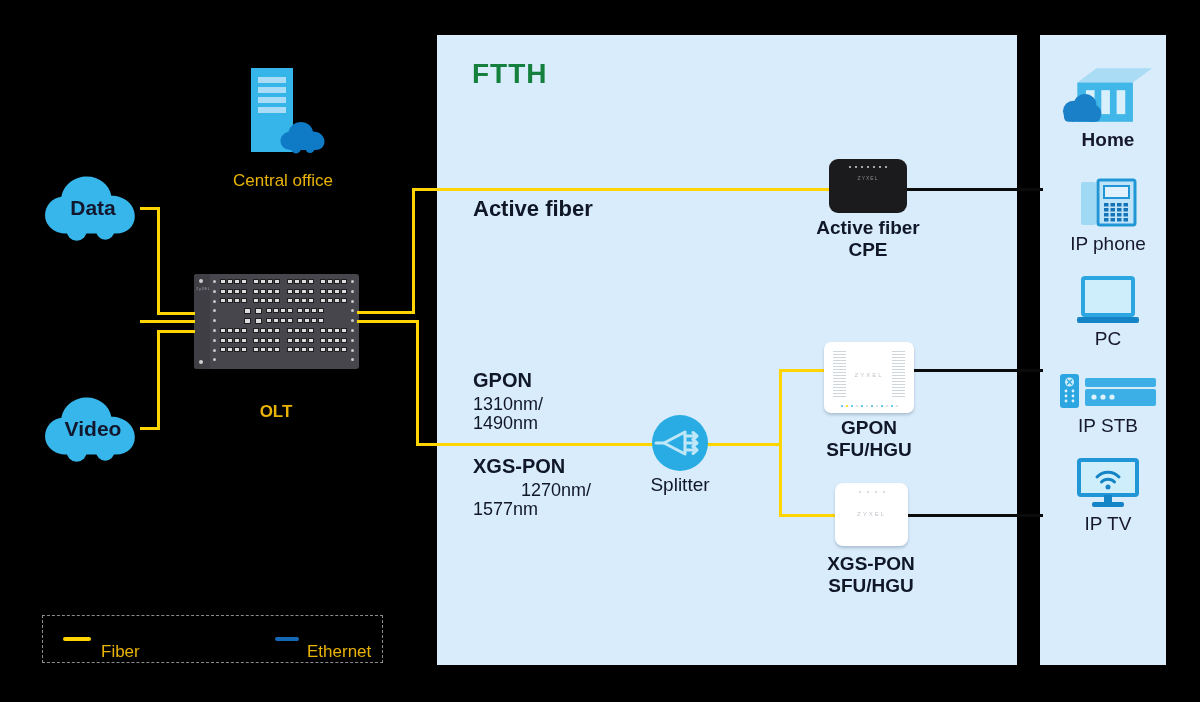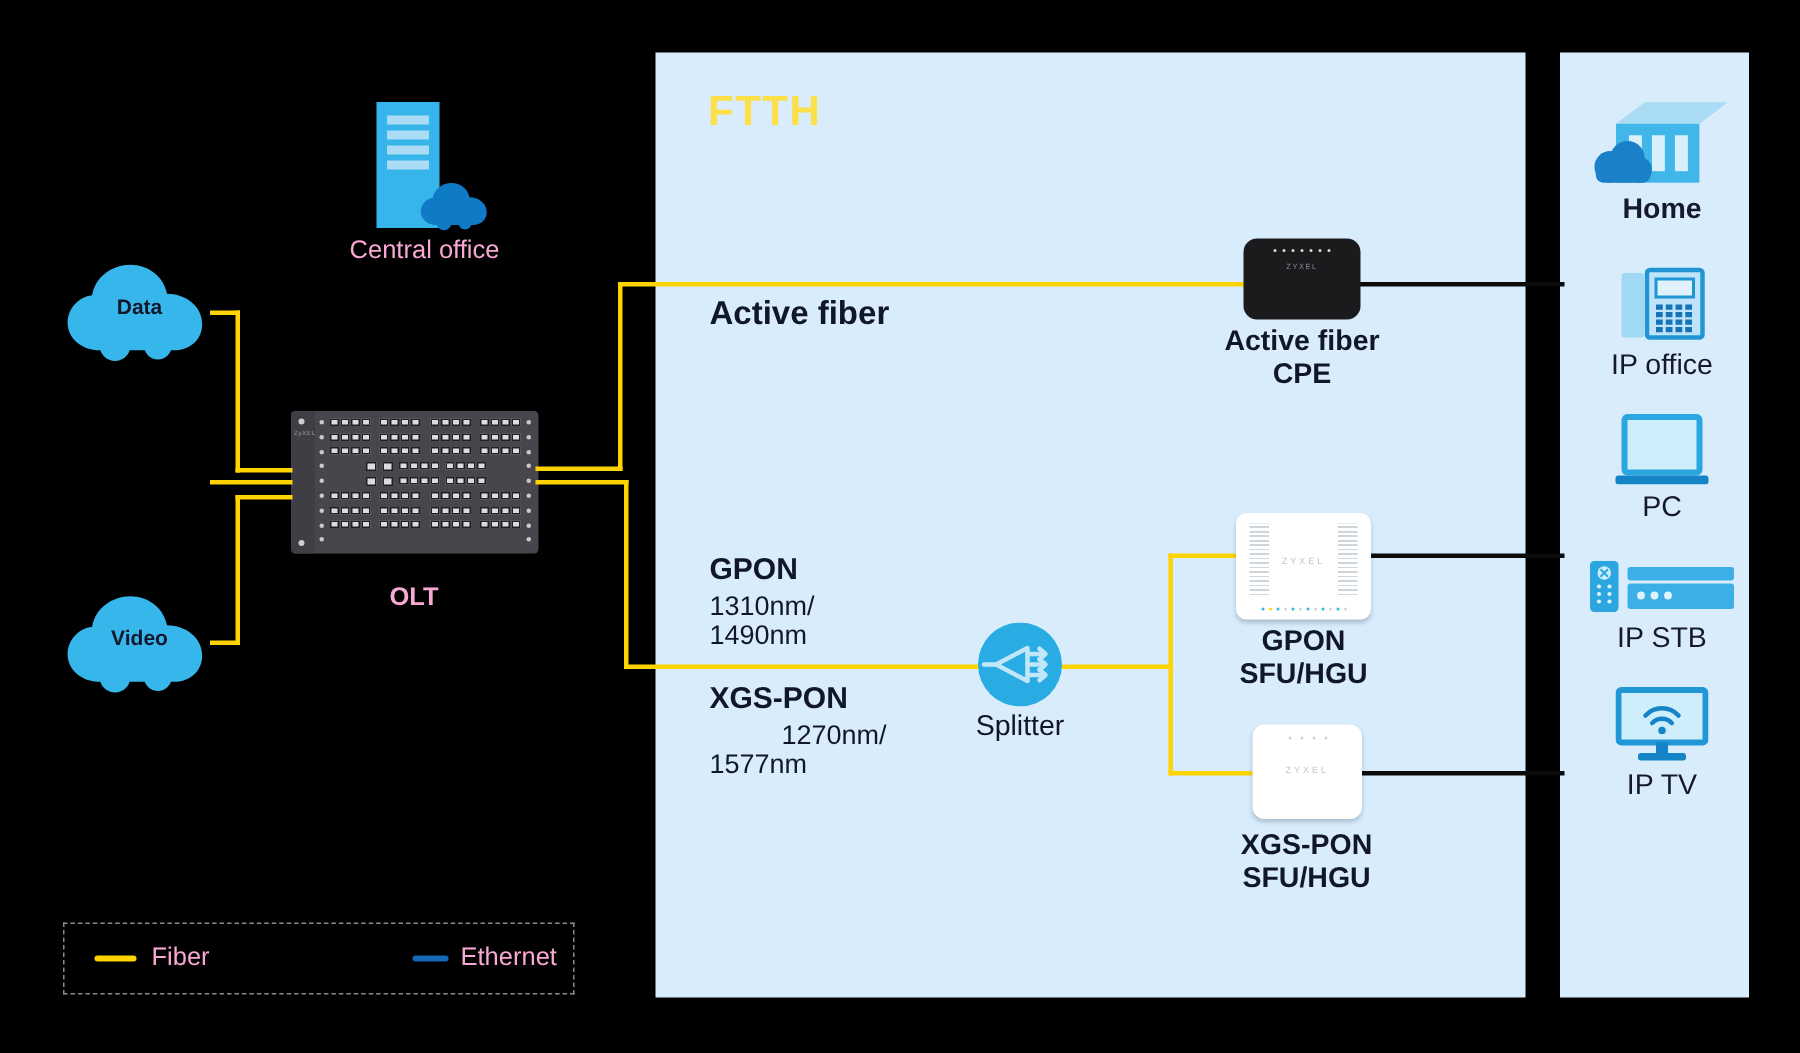--- a/index.html
+++ b/index.html
@@ -5,40 +5,40 @@
   html,body{margin:0;padding:0;background:#000;}
   .stage{position:relative;width:1200px;height:702px;background:#000;overflow:hidden;
          font-family:"Liberation Sans",sans-serif;color:#101726;}
   .abs{position:absolute;}
 
   
   .panel{position:absolute;top:35px;height:630px;background:#d9ecfb;z-index:1;}
   .panel-ftth{left:437px;width:580px;}
   .panel-home{left:1040px;width:126px;}
   .panel-title{position:absolute;left:472px;top:58px;font-size:28px;font-weight:bold;
-               color:#fde047;letter-spacing:1px;z-index:3;}
+               color:#15803d;letter-spacing:1px;z-index:3;}
 
   
   .yline{position:absolute;background:#ffd400;z-index:2;display:block;}
   .eline{position:absolute;background:#0b0b0b;z-index:2;display:block;}
 
   
   .cloud{width:102px;height:72px;z-index:2;}
   .cloud svg{position:absolute;left:0;top:0;width:102px;height:72px;}
   .cloud-label{position:absolute;width:102px;text-align:center;top:26px;
-               font-size:14px;font-weight:bold;color:#13172e;z-index:3;}
+               font-size:21px;font-weight:bold;color:#13172e;z-index:3;}
   .cloud-data{left:42px;top:170px;}
   .cloud-voice{left:42px;top:283px;}
   .cloud-video{left:42px;top:391px;}
 
   
   .server-tower{left:251px;top:68px;width:42px;height:84px;background:#35b5ea;z-index:2;}
   .server-tower i{display:block;position:absolute;left:7px;width:28px;height:6px;background:#aadcf6;}
   .server-cloud{left:279px;top:119px;width:50px;height:35px;z-index:3;}
-  .dark-on-black{color:#f9a8d4;z-index:2;}
+  .dark-on-black{color:#eab308;z-index:2;margin-top:14px;}
   .isp-label{left:213px;top:157px;width:140px;text-align:center;font-size:17px;}
 
   
   .olt{left:194px;top:274px;width:165px;height:95px;background:#46464c;border-radius:3px;z-index:2;}
   .olt-flange{position:absolute;left:0;top:0;bottom:0;width:16px;background:#3e3e44;border-radius:3px 0 0 3px;}
   .olt-flange::before,.olt-flange::after{content:"";position:absolute;left:5px;width:4px;height:4px;
       border-radius:50%;background:#cfcfcf;}
   .olt-flange::before{top:5px;} .olt-flange::after{bottom:5px;}
   .olt-brand{position:absolute;left:2px;top:12px;font-size:4px;color:#9aa0a6;letter-spacing:.5px;}
   .olt-rows{position:absolute;left:16px;right:2px;top:3px;bottom:3px;}
@@ -482,21 +482,21 @@
         <rect x="25" y="35" width="4.5" height="3.5"></rect>
           <rect x="31.5" y="35" width="4.5" height="3.5"></rect>
           <rect x="38" y="35" width="4.5" height="3.5"></rect>
           <rect x="44.5" y="35" width="4.5" height="3.5"></rect>
         <rect x="25" y="40" width="4.5" height="3.5"></rect>
           <rect x="31.5" y="40" width="4.5" height="3.5"></rect>
           <rect x="38" y="40" width="4.5" height="3.5"></rect>
           <rect x="44.5" y="40" width="4.5" height="3.5"></rect>
       </g>
     </svg>
-    <div class="hp-label">IP office</div>
+    <div class="hp-label">IP phone</div>
   </div>
 
   <div class="hp-item hp-pc">
     <svg width="64" height="47" viewBox="0 0 64 47">
       <rect x="7" y="2" width="50" height="37" rx="2" fill="#cfeefc" stroke="#2ba6e0" stroke-width="4"></rect>
       <rect x="1" y="41" width="62" height="6" rx="2" fill="#1584c6"></rect>
     </svg>
     <div class="hp-label">PC</div>
   </div>
 

